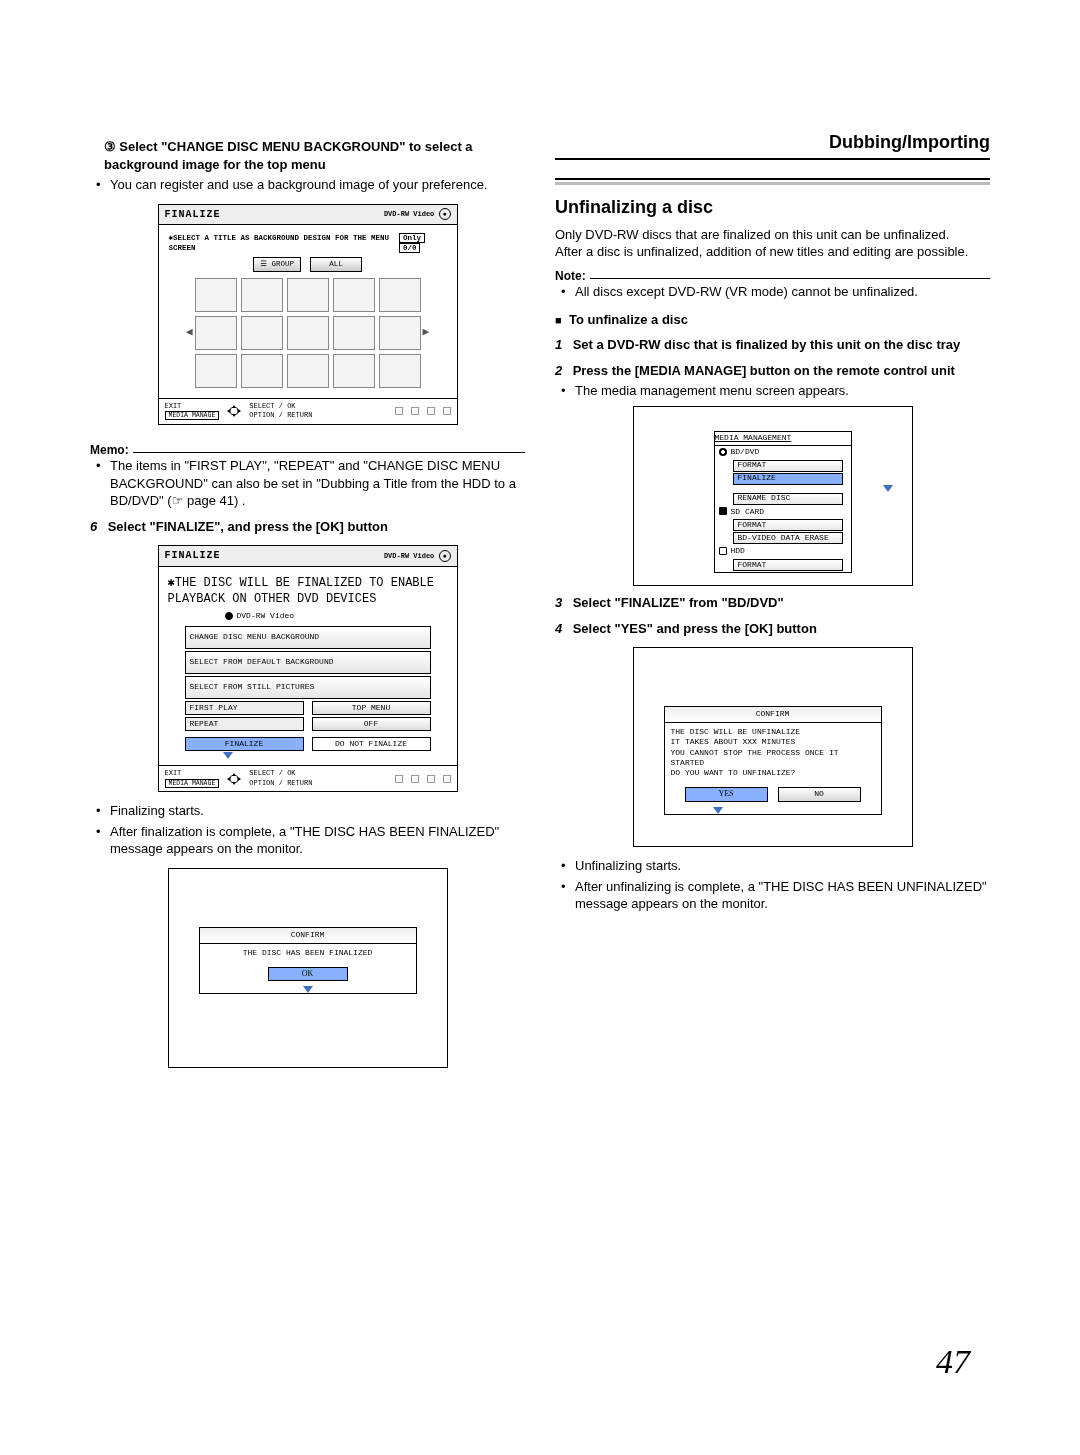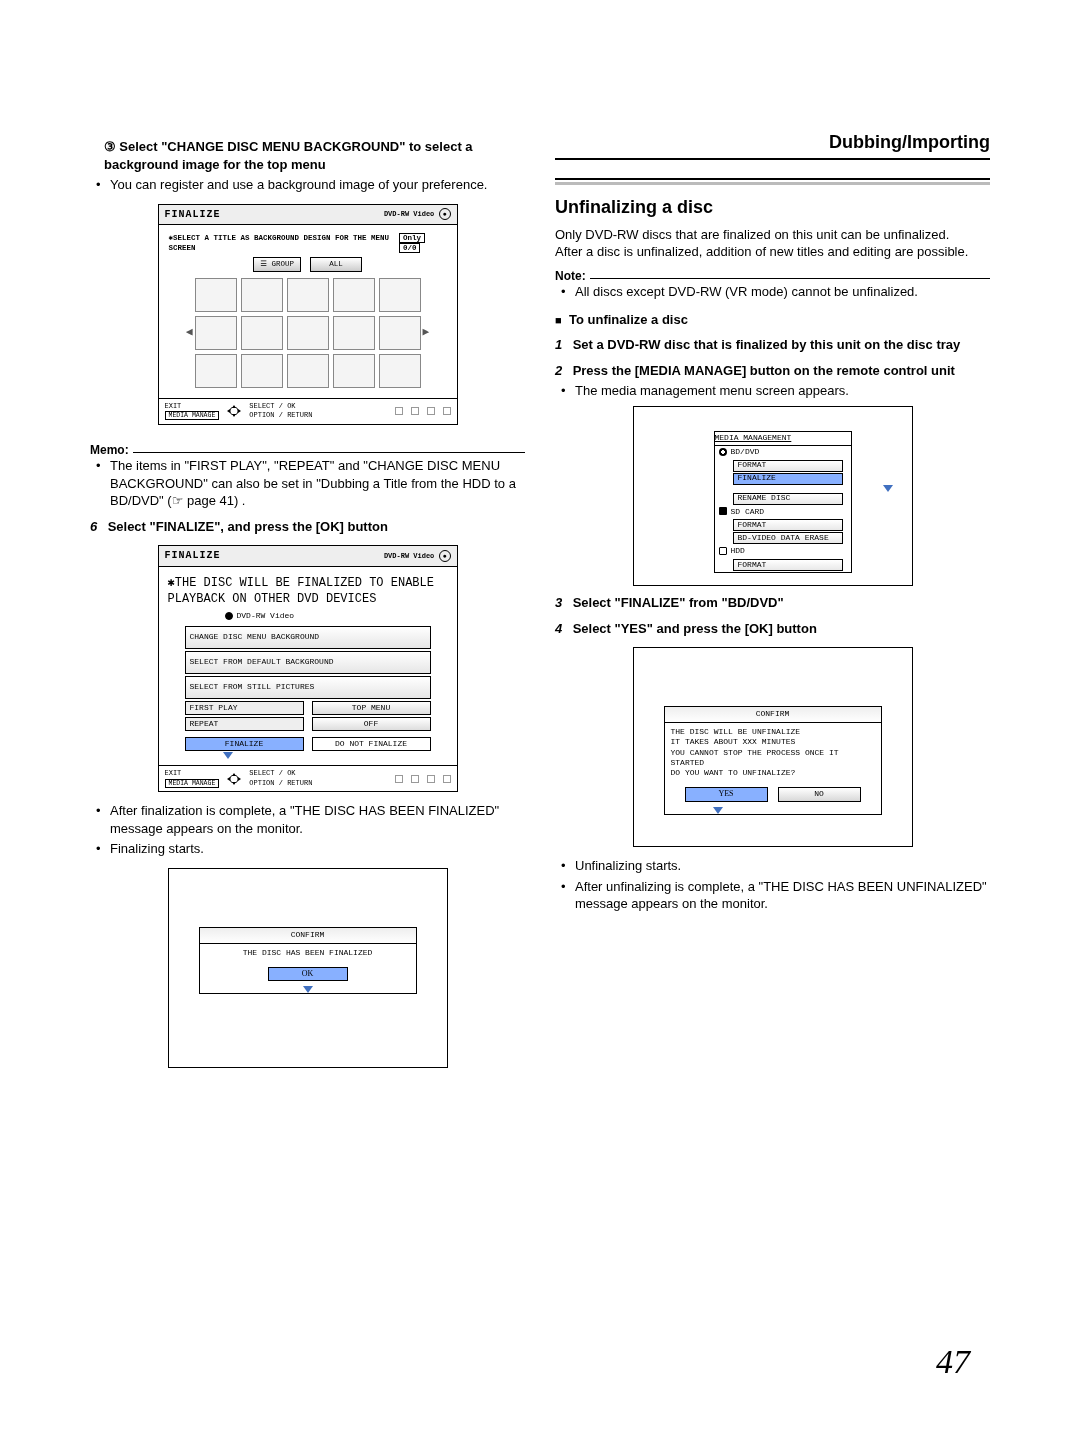--- a/index.html
+++ b/index.html
@@ -339,22 +339,22 @@
         </span>
         <span class="sq-dots">
             <span></span>
             <span></span>
             <span></span>
             <span></span>
           </span>
       </div>
     </div>
 
+    <p class="bullet">Finalizing starts.</p>
     <p class="bullet">After finalization is complete, a "THE DISC HAS BEEN FINALIZED" message appears on the monitor.</p>
-    <p class="bullet">Finalizing starts.</p>
 
     <div class="confirm-outer">
       <div class="confirm-mid">
         <div class="hdr">CONFIRM</div>
         <div class="msg">THE DISC HAS BEEN FINALIZED</div>
         <div class="btns single">
           <div class="b sel">OK</div>
         </div>
         <div class="cursor"></div>
       </div>

